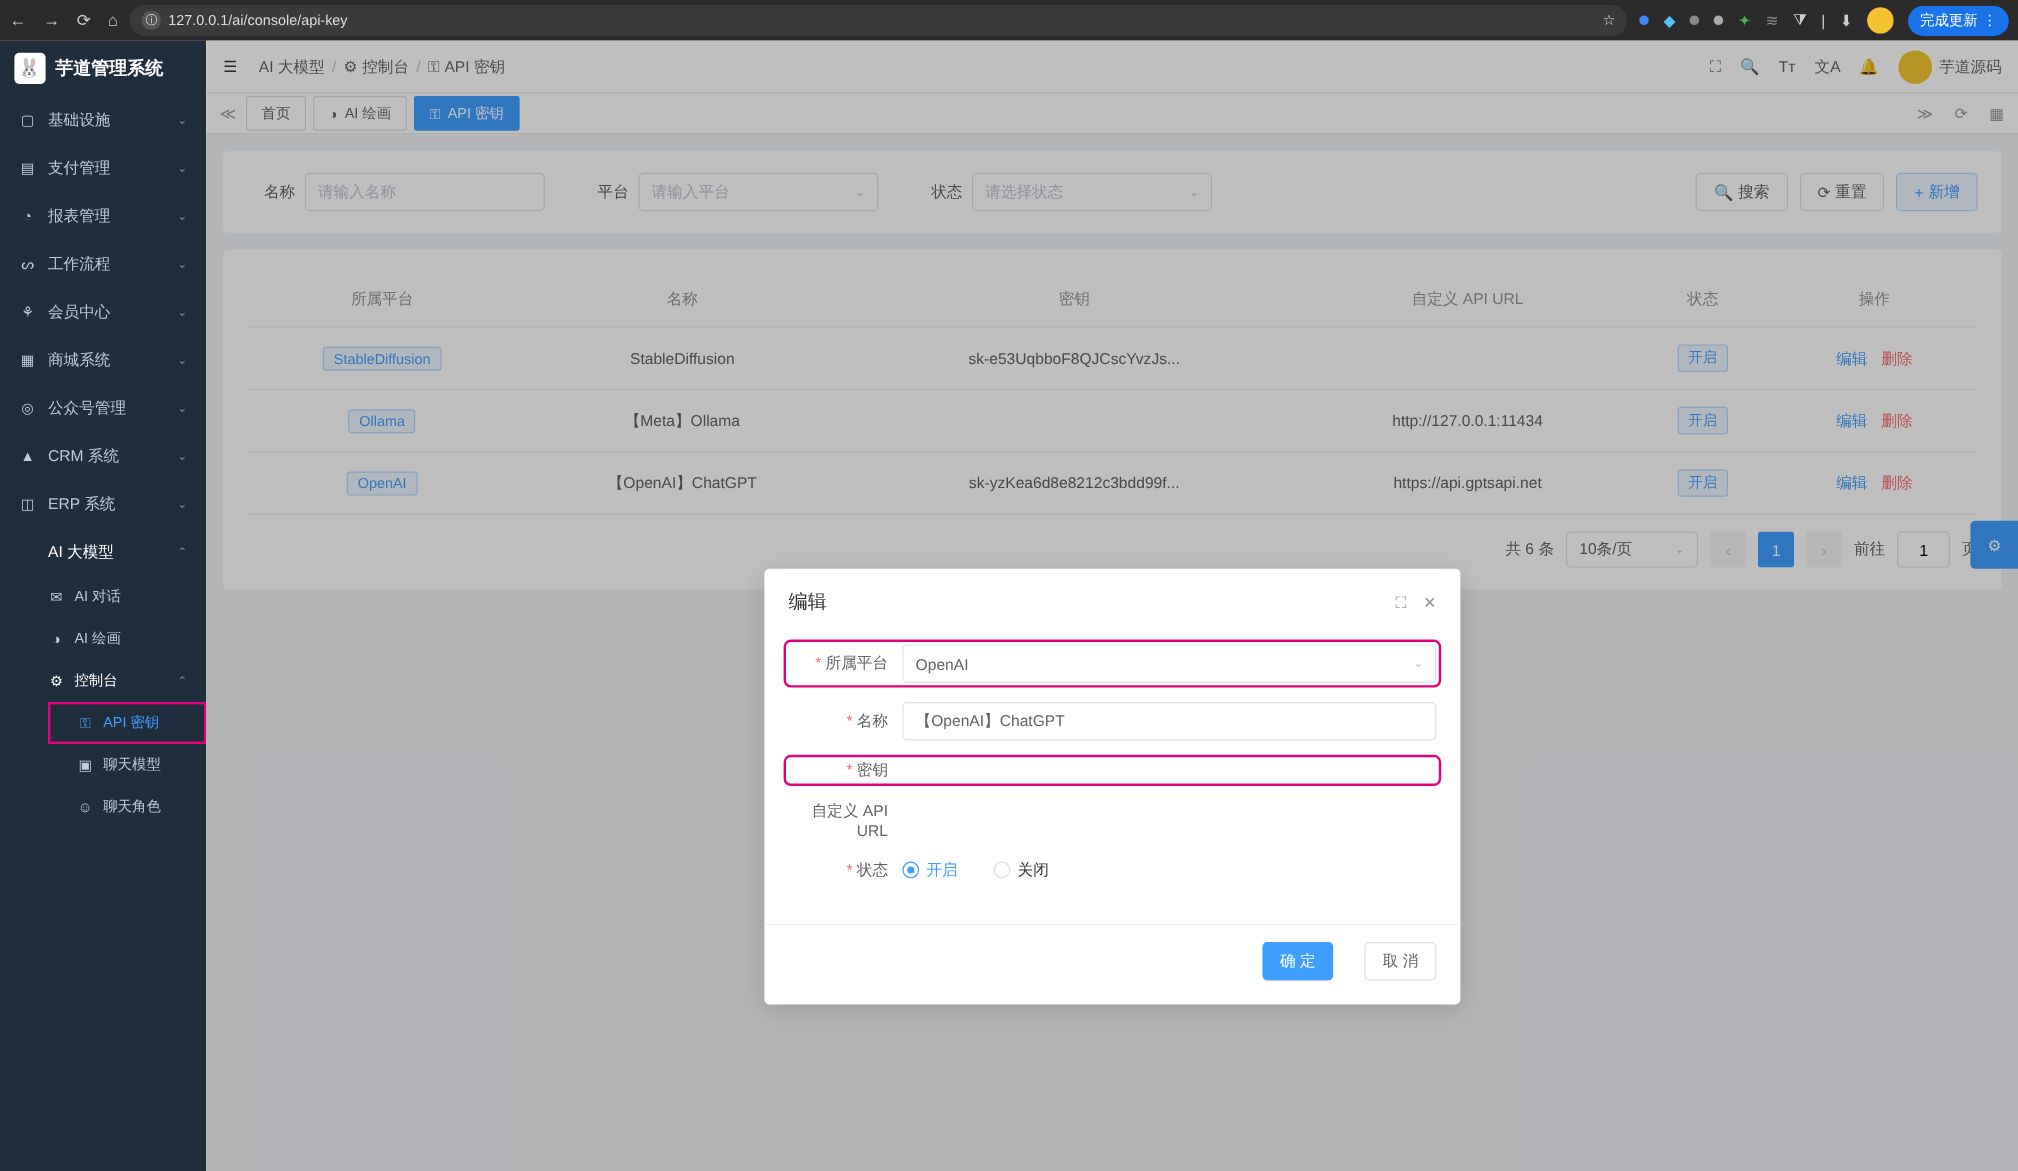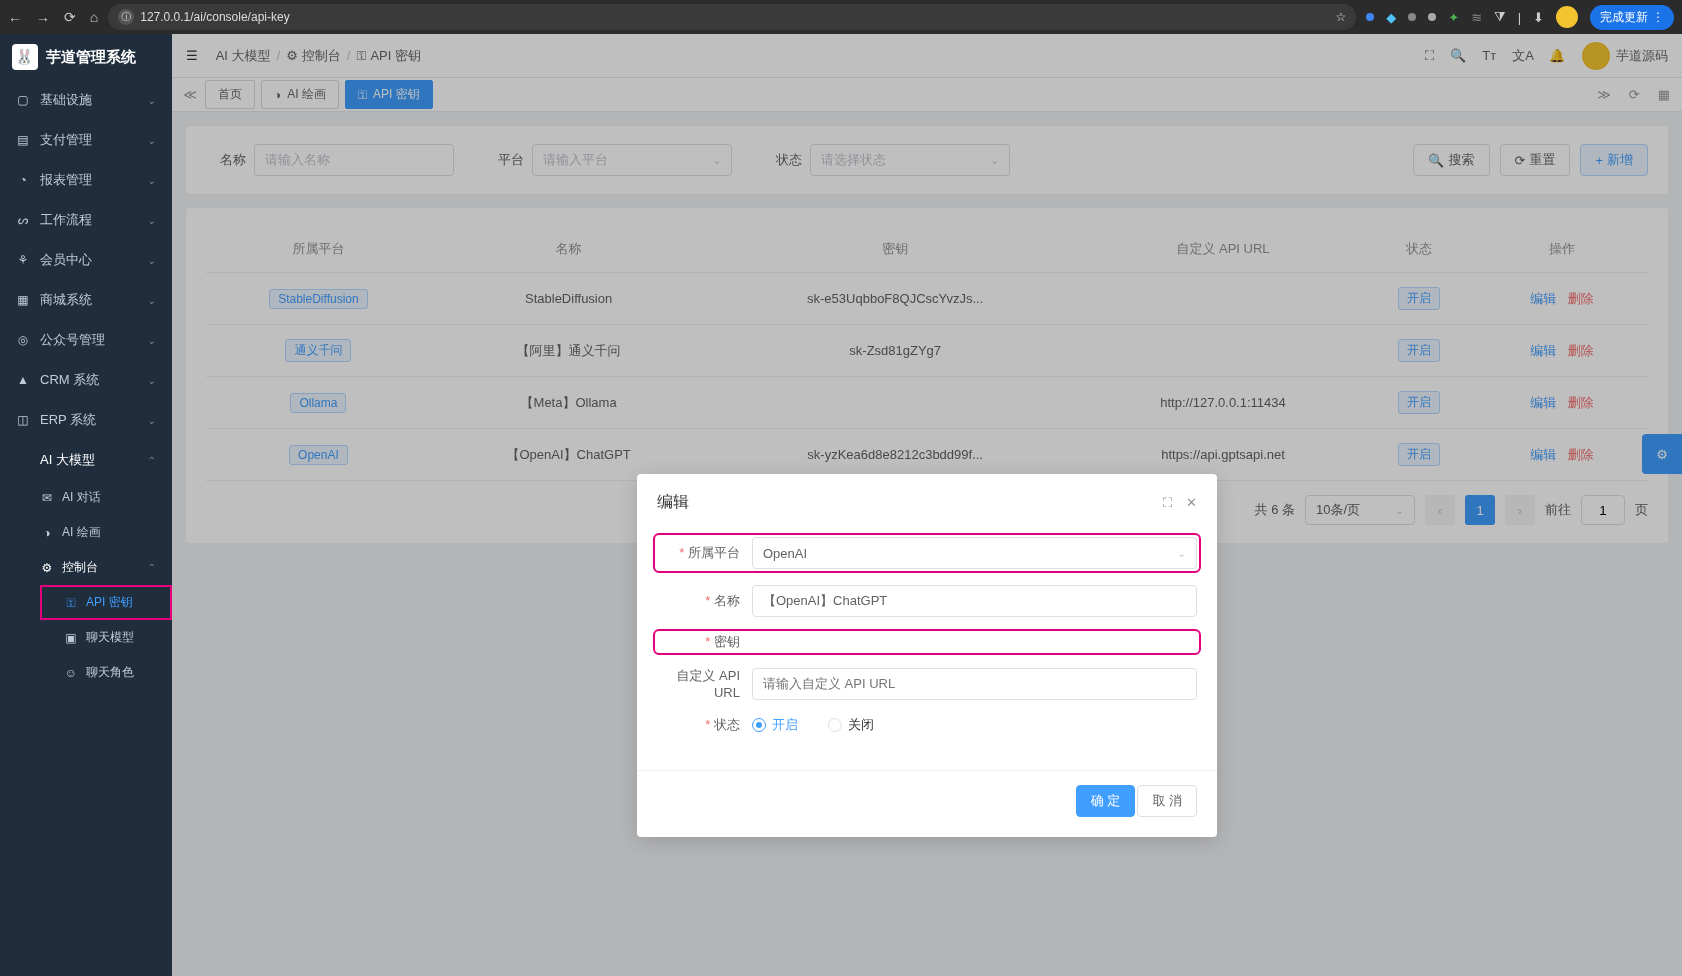--- a/index.html
+++ b/index.html
@@ -85,21 +85,21 @@
 .form-row .req::before { content: "* "; color: #f56c6c; }
 .form-row .field { flex: 1; }
 .form-row .field .inp, .form-row .field .sel { width: 100%; }
 .form-row.hl { outline: 2px solid #e6007e; outline-offset: 2px; border-radius: 2px; }
 .radios { display: flex; gap: 30px; align-items: center; }
 .radio { display: flex; align-items: center; gap: 6px; cursor: pointer; }
 .radio .dot { width: 14px; height: 14px; border: 1px solid #dcdfe6; border-radius: 50%; display: flex; align-items: center; justify-content: center; }
 .radio.checked .dot { border-color: #409eff; }
 .radio.checked .dot::after { content: ""; width: 6px; height: 6px; background: #409eff; border-radius: 50%; }
 .radio.checked span.lbl { color: #409eff; }
-.modal-foot { display: flex; justify-content: flex-end; gap: 2px; padding: 14px 20px 20px; border-top: 1px solid #f0f0f0; }
+.modal-foot { display: flex; justify-content: flex-end; gap: 26px; padding: 14px 20px 20px; border-top: 1px solid #f0f0f0; }
 .btn.primary { background: #409eff; color: #fff; border-color: #409eff; }
 
 .float-gear { position: absolute; right: 0; top: 400px; width: 40px; height: 40px; background: #409eff; color: #fff; display: flex; align-items: center; justify-content: center; border-radius: 4px 0 0 4px; cursor: pointer; }
 
 .placeholder { color: #c0c4cc; }
 </style>
 </head>
 <body>
 
 <div class="browser-chrome">
@@ -327,31 +327,20 @@
                 <th>自定义 API URL</th>
                 <th>状态</th>
                 <th>操作</th>
               </tr>
             </thead>
           <tbody id="tbody">
               <tr>
       <td><span class="tag">StableDiffusion</span></td>
       <td>StableDiffusion</td>
       <td>sk-e53UqbboF8QJCscYvzJs...</td>
-      <td></td>
-      <td><span class="tag">开启</span></td>
-      <td>
-        <span class="link-btn">编辑</span>
-        <span class="link-btn danger">删除</span>
-      </td>
-    </tr>
-              <tr>
-      <td><span class="tag">通义千问</span></td>
-      <td>【阿里】通义千问</td>
-      <td>sk-Zsd81gZYg7</td>
       <td></td>
       <td><span class="tag">开启</span></td>
       <td>
         <span class="link-btn">编辑</span>
         <span class="link-btn danger">删除</span>
       </td>
     </tr>
               <tr>
       <td><span class="tag">Ollama</span></td>
       <td>【Meta】Ollama</td>
@@ -419,23 +408,20 @@
             <label class="req">名称</label>
             <div class="field">
                 <input class="inp" value="【OpenAI】ChatGPT" style="">
               </div>
           </div>
           <div class="form-row hl">
             <label class="req">密钥</label>
           </div>
           <div class="form-row">
             <label>自定义 API URL</label>
-            <div class="field">
-                <input class="inp" placeholder="请输入自定义 API URL" style="">
-              </div>
           </div>
           <div class="form-row">
             <label class="req">状态</label>
             <div class="field radios">
               <div class="radio checked">
                   <span class="dot"></span>
                   <span class="lbl">开启</span>
                 </div>
               <div class="radio">
                   <span class="dot"></span>

